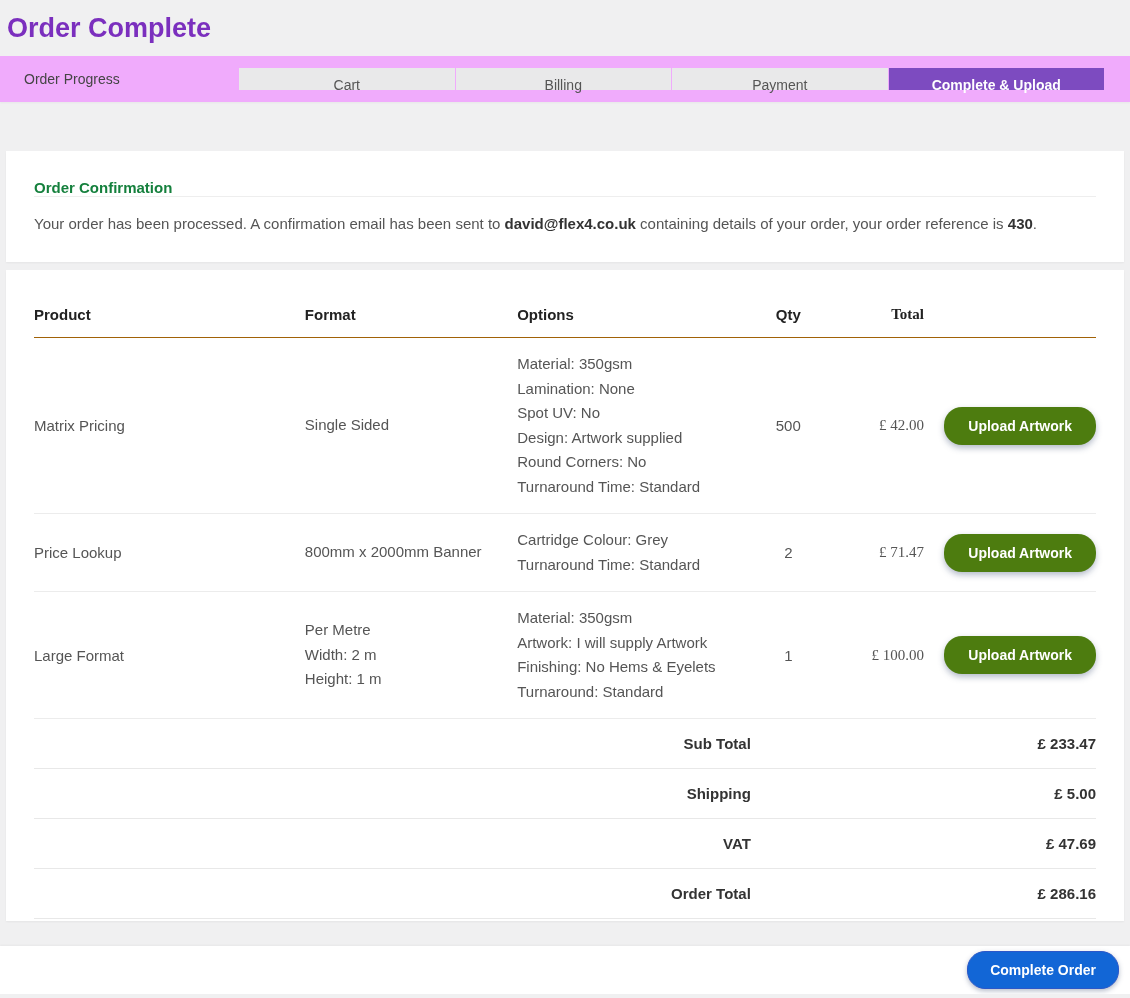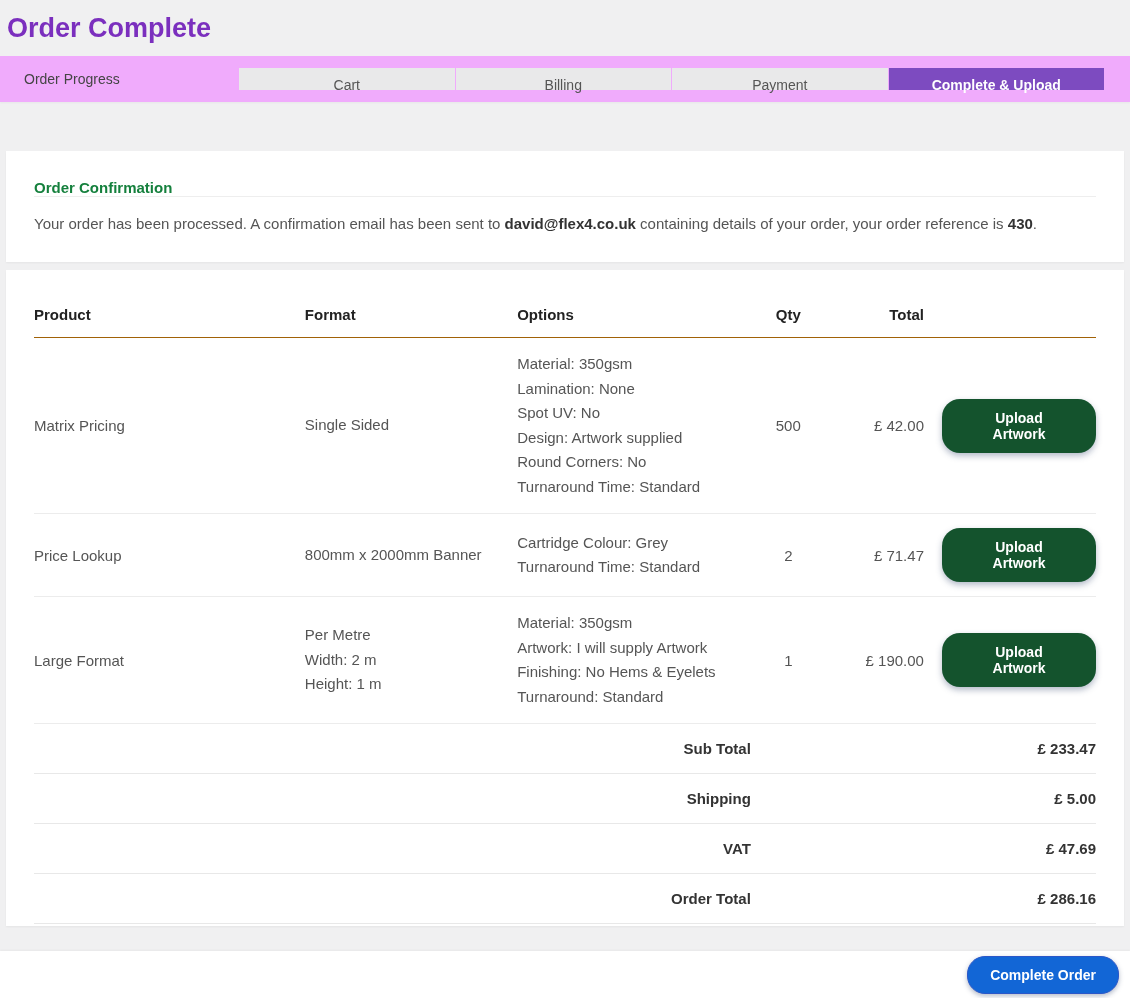--- a/index.html
+++ b/index.html
@@ -89,32 +89,32 @@
     border-bottom: 1px solid #a16207;
   }
   tbody td {
     font-size: 15px;
     color: #555;
     padding: 14px 10px 14px 0;
     border-bottom: 1px solid #ececec;
     vertical-align: middle;
   }
   th.qty, td.qty { text-align: center; }
-  th.total, td.total { text-align: right; padding-right: 18px; }
+  th.total, td.total { text-align: right; padding-right: 18px; font-family: Liberation Serif, serif; }
   td.action { text-align: right; padding-right: 0; }
   .lines { white-space: pre-line; line-height: 24.5px; }
   .upload-btn {
     font-family: "Liberation Sans", sans-serif;
-    background: #14532d;
+    background: #4d7c0f;
     color: #ffffff;
     font-size: 14px;
     font-weight: bold;
     border: none;
     border-radius: 18px;
-    padding: 11px 30px;
+    padding: 11px 24px;
     cursor: pointer;
     box-shadow: 0 3px 6px rgba(40,60,100,0.35);
     min-width: 148px;
   }
   tr.summary td { border-bottom: 1px solid #e8e8e8; padding: 16px 0; }
   td.sum-label {
     text-align: right;
     padding-right: 95px;
     font-weight: bold;
     color: #333;
@@ -216,21 +216,21 @@
       <tr>
         <td>Large Format</td>
         <td class="lines">Per Metre
 Width: 2 m
 Height: 1 m</td>
         <td class="lines">Material: 350gsm
 Artwork: I will supply Artwork
 Finishing: No Hems &amp; Eyelets
 Turnaround: Standard</td>
         <td class="qty">1</td>
-        <td class="total">£ 190.00</td>
+        <td class="total">£ 100.00</td>
         <td class="action"><button class="upload-btn">Upload Artwork</button></td>
       </tr>
       <tr class="summary">
         <td colspan="3" class="sum-label">Sub Total</td>
         <td colspan="3" class="sum-value">£ 233.47</td>
       </tr>
       <tr class="summary">
         <td colspan="3" class="sum-label">Shipping</td>
         <td colspan="3" class="sum-value">£ 5.00</td>
       </tr>

